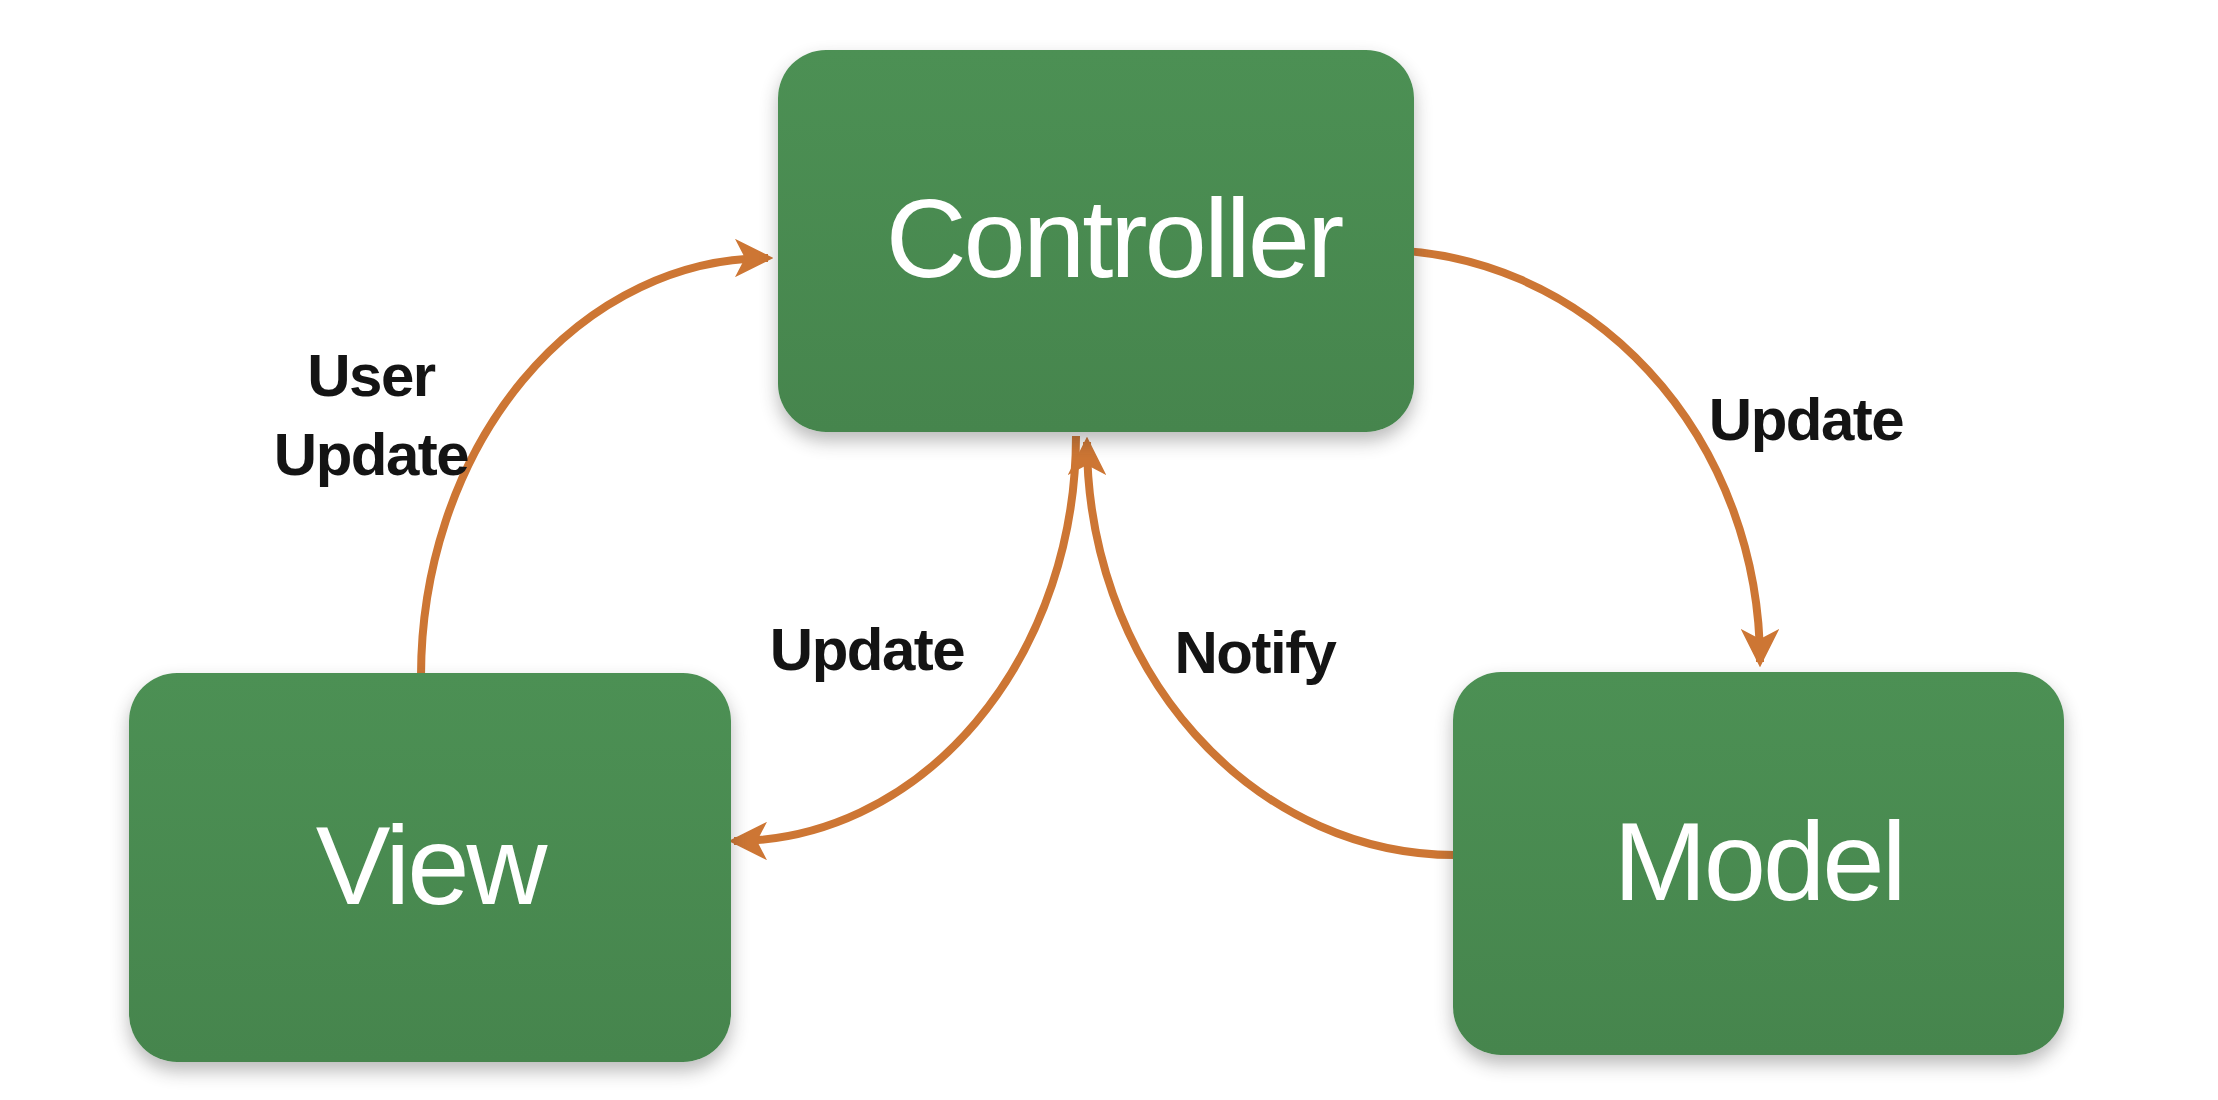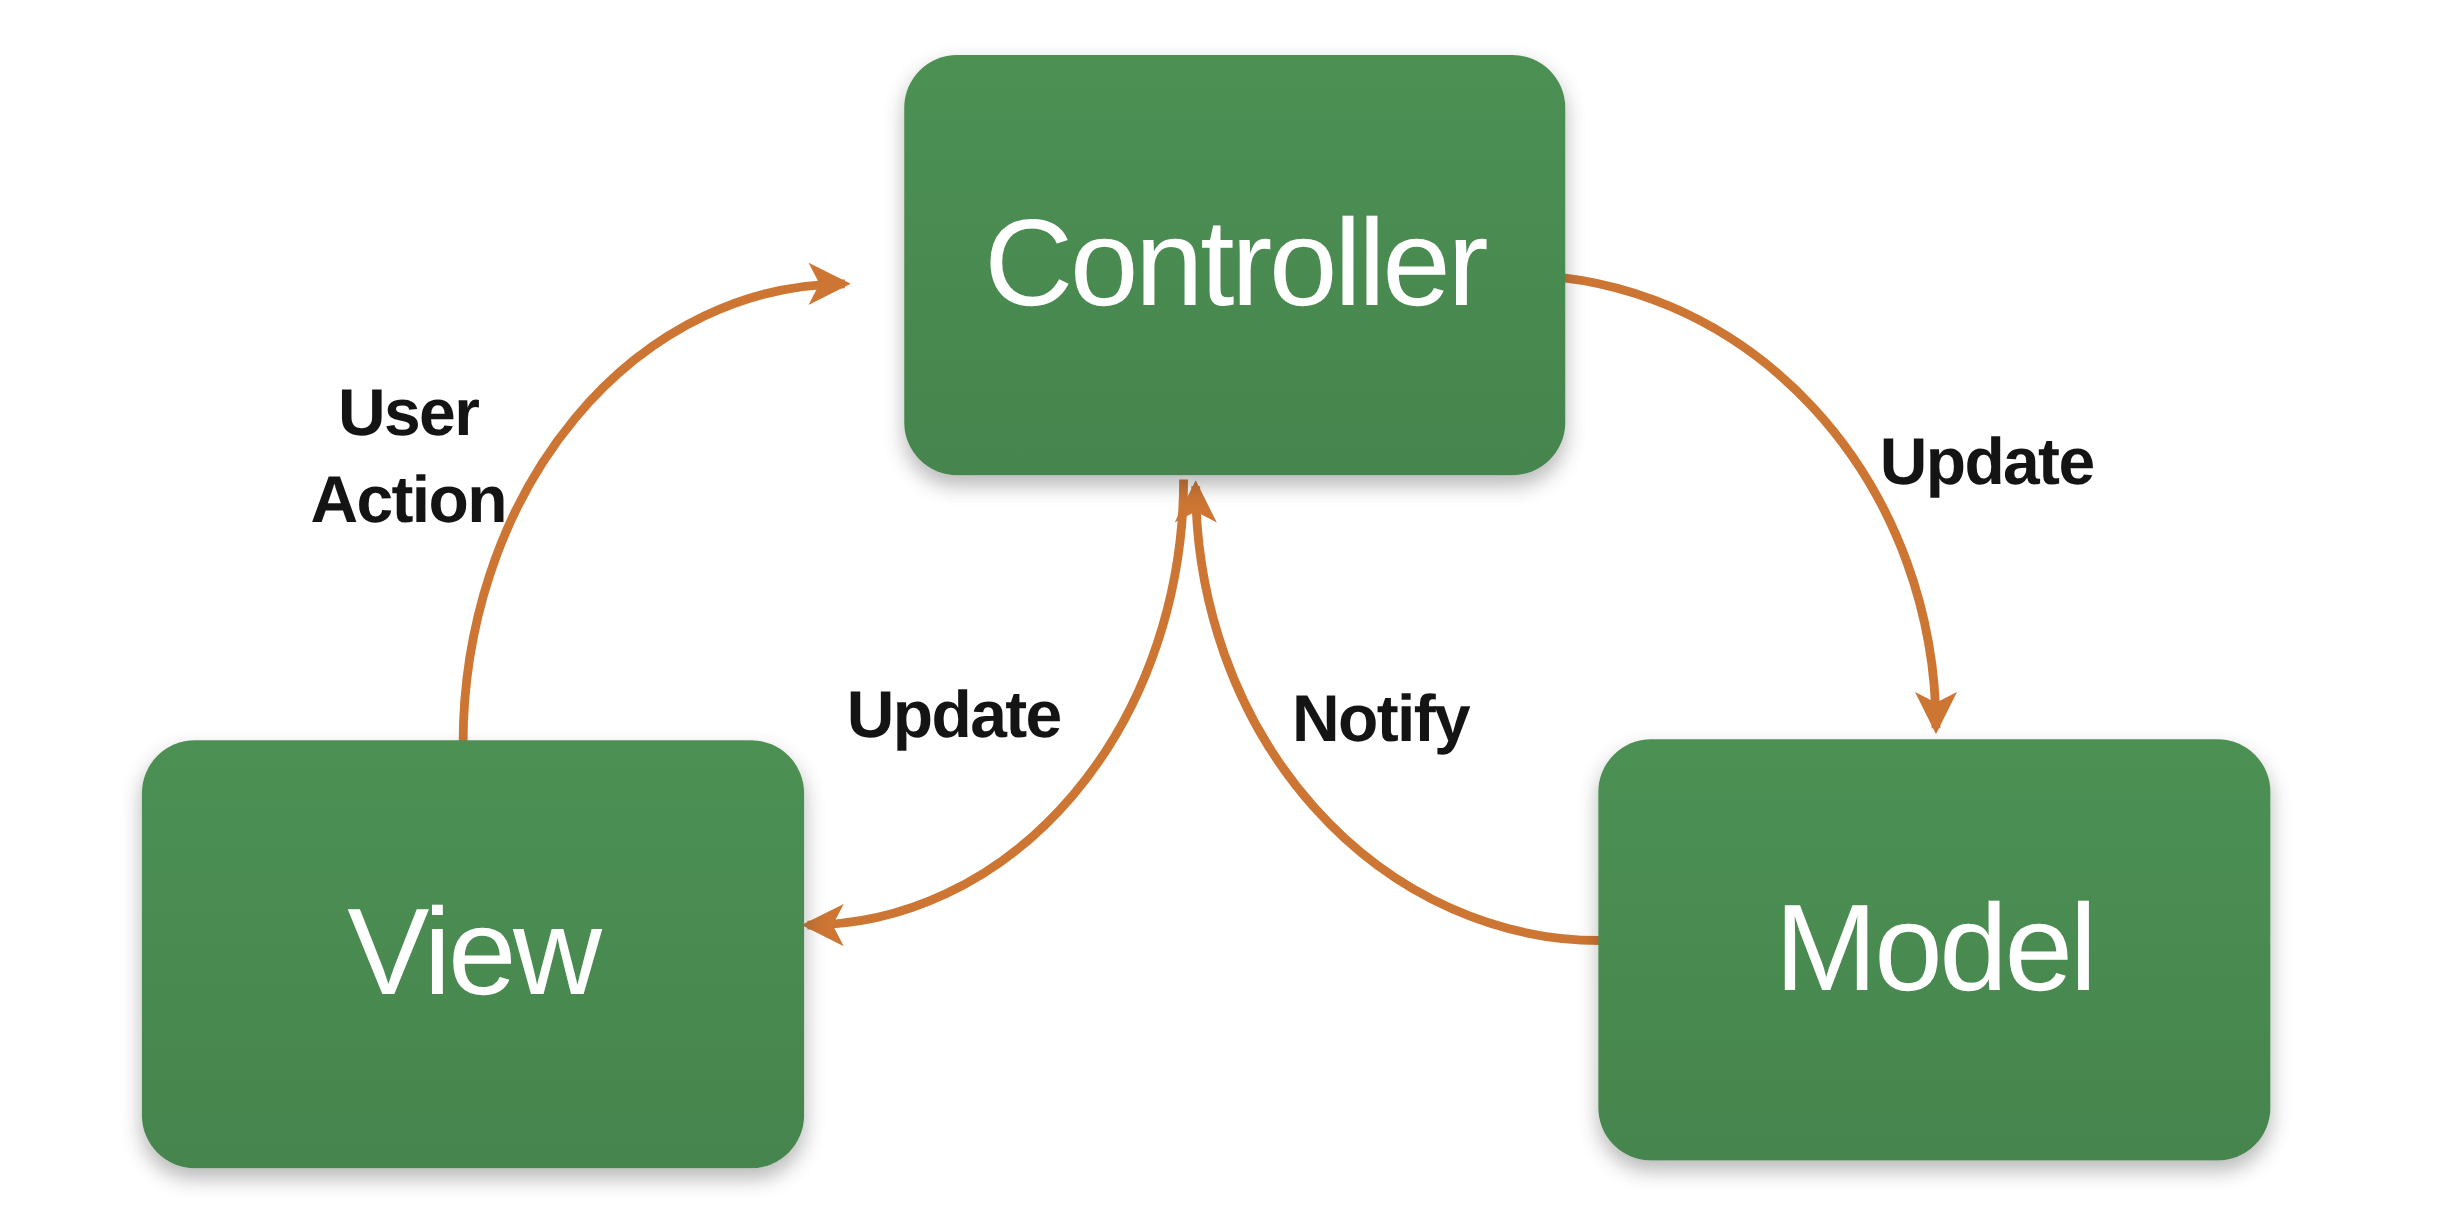--- a/index.html
+++ b/index.html
@@ -36,21 +36,21 @@
   }
   .node-label {
     color: #ffffff;
     font-weight: 300;
     font-size: 112px;
     letter-spacing: -3px;
     line-height: 1;
     white-space: nowrap;
     transform: translateY(-2px);
   }
-  #node-controller { left: 822px; top: 50px;  width: 601px; height: 382px; }
+  #node-controller { left: 778px; top: 50px;  width: 601px; height: 382px; padding-left: 35px; }
   #node-view       { left: 129px; top: 673px; width: 602px; height: 389px; align-items: center; }
   #node-model      { left: 1453px; top: 672px; width: 611px; height: 383px; }
 
   .edge-label {
     position: absolute;
     transform: translate(-50%, -50%);
     color: #141414;
     font-weight: 700;
     font-size: 60px;
     letter-spacing: -1.5px;
@@ -90,21 +90,21 @@
 
   <div class="node" id="node-view" style="background: linear-gradient(180deg,#4c9054,#46854d);">
     <span class="node-label">View</span>
   </div>
 
   <div class="node" id="node-model" style="background: linear-gradient(180deg,#4c9054,#46854d);">
     <span class="node-label">Model</span>
   </div>
 
   <div class="edge-label" id="label-user-action">User
-Action</div>
+Update</div>
 
   <div class="edge-label" id="label-update-model">Update</div>
 
   <div class="edge-label" id="label-update-view">Update</div>
 
   <div class="edge-label" id="label-notify">Notify</div>
 
 </div>
 
 </body></html>

